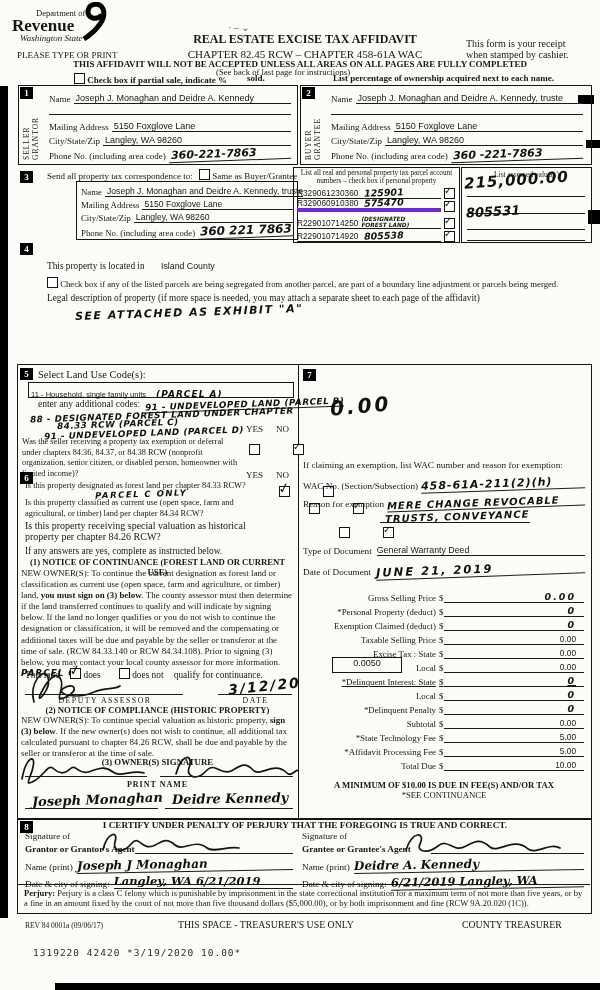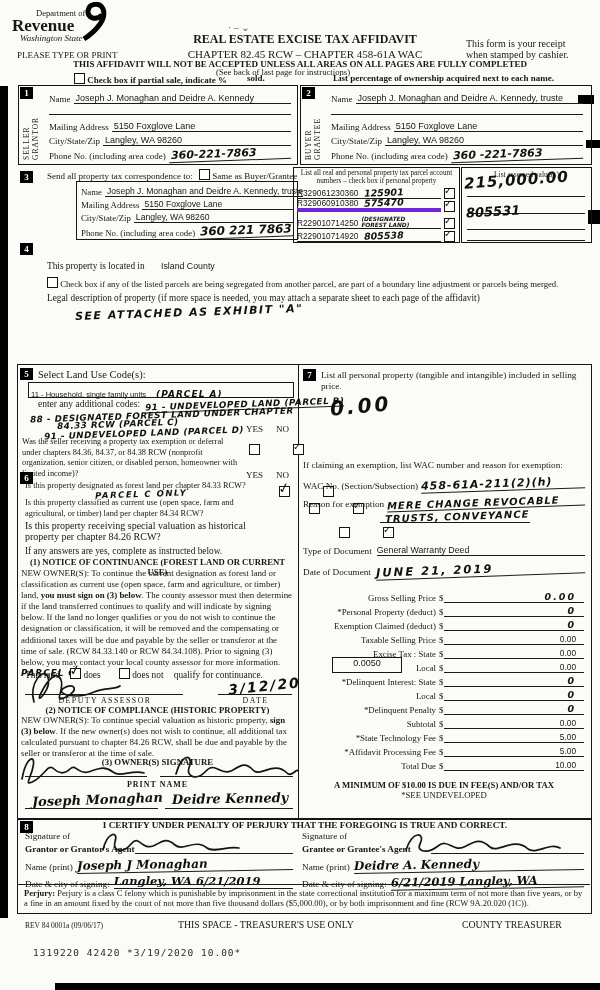--- a/index.html
+++ b/index.html
@@ -305,21 +305,20 @@
   <div class="line" style="left:25px;top:776px;width:122px;"></div>
   <div class="line" style="left:160px;top:776px;width:133px;"></div>
   <div class="abs ser b ctr" style="left:20px;top:780px;width:275px;font-size:8px;letter-spacing:1px;">PRINT NAME</div>
   <div class="abs hws" style="left:32px;top:792px;font-size:13px;transform:rotate(-2deg);">Joseph Monaghan</div>
   <div class="abs hws" style="left:172px;top:791px;font-size:13px;transform:rotate(-1deg);">Deidre Kennedy</div>
   <div class="line" style="left:25px;top:808px;width:133px;"></div>
   <div class="line" style="left:165px;top:808px;width:128px;"></div>
 
   
   <div class="secnum" style="left:303px;top:369px;">7</div>
-  <div class="abs ser" style="left:321px;top:370px;width:262px;font-size:9.2px;line-height:11px;">List all  personal property (tangible and intangible) included in selling price.</div>
   <div class="abs hw" style="left:330px;top:394px;font-size:20px;transform:rotate(-5deg);letter-spacing:3px;">0.00</div>
 
   <div class="abs ser" style="left:303px;top:460px;width:285px;font-size:9.2px;">If claiming an exemption, list WAC number and reason for exemption:</div>
   <div class="abs" style="left:303px;top:477px;width:282px;display:flex;align-items:flex-end;font-size:9.2px;">
     <span class="ser" style="white-space:nowrap;">WAC No. (Section/Subsection)</span>
     <span class="hw tilt" style="flex:1;border-bottom:1px solid #1a1a1a;margin-left:3px;font-size:11px;letter-spacing:1px;">458-61A-211(2)(h)</span>
   </div>
   <div class="abs" style="left:303px;top:497px;width:282px;display:flex;align-items:flex-end;font-size:9.2px;">
     <span class="ser" style="white-space:nowrap;">Reason for exemption</span>
     <span class="hw tilt" style="flex:1;border-bottom:1px solid #1a1a1a;margin-left:3px;font-size:10px;letter-spacing:1px;">MERE CHANGE REVOCABLE</span>
@@ -361,21 +360,21 @@
       <span class="ml ser">Excise Tax : State</span>
       <span class="md ser">$</span>
       <span class="mf">0.00</span>
     </div>
   <div class="mrow" style="top:660px;">
       <span class="ml ser">Local</span>
       <span class="md ser">$</span>
       <span class="mf">0.00</span>
     </div>
   <div class="tbox ctr" style="left:332px;top:657px;width:68px;height:14px;font-size:9px;"><span class="san">0.0050</span></div>
-  <div class="mrow" style="top:674px;">
+  <div class="mrow" style="top:674px;text-decoration:underline;">
       <span class="ml ser">*Delinquent Interest: State</span>
       <span class="md ser">$</span>
       <span class="mf mvhw">0</span>
     </div>
   <div class="mrow" style="top:688px;">
       <span class="ml ser">Local</span>
       <span class="md ser">$</span>
       <span class="mf mvhw">0</span>
     </div>
   <div class="mrow" style="top:702px;">
@@ -398,21 +397,21 @@
       <span class="md ser">$</span>
       <span class="mf">5.00</span>
     </div>
   <div class="mrow" style="top:758px;">
       <span class="ml ser">Total Due</span>
       <span class="md ser">$</span>
       <span class="mf">10.00</span>
     </div>
 
   <div class="abs ser b ctr" style="left:303px;top:780px;width:282px;font-size:8.7px;">A MINIMUM OF $10.00 IS DUE IN FEE(S) AND/OR TAX</div>
-  <div class="abs ser ctr" style="left:303px;top:790px;width:282px;font-size:8.7px;">*SEE UNDEVELOPED</div>
+  <div class="abs ser ctr" style="left:303px;top:790px;width:282px;font-size:8.7px;">*SEE CONTINUANCE</div>
 
   
   <div class="box" style="left:17px;top:818px;width:573px;height:94px;"></div>
   <div class="secnum" style="left:20px;top:821px;">8</div>
   <div class="abs ser b ctr" style="left:40px;top:820px;width:530px;font-size:9.2px;">I CERTIFY UNDER PENALTY OF PERJURY THAT THE FOREGOING IS TRUE AND CORRECT.</div>
 
   <div class="abs" style="left:25px;top:831px;width:268px;">
     <div class="ser" style="font-size:9.2px;">Signature of</div>
     <div style="display:flex;align-items:flex-end;">
       <span class="ser b" style="font-size:9.2px;white-space:nowrap;">Grantor or Grantor's Agent</span>

